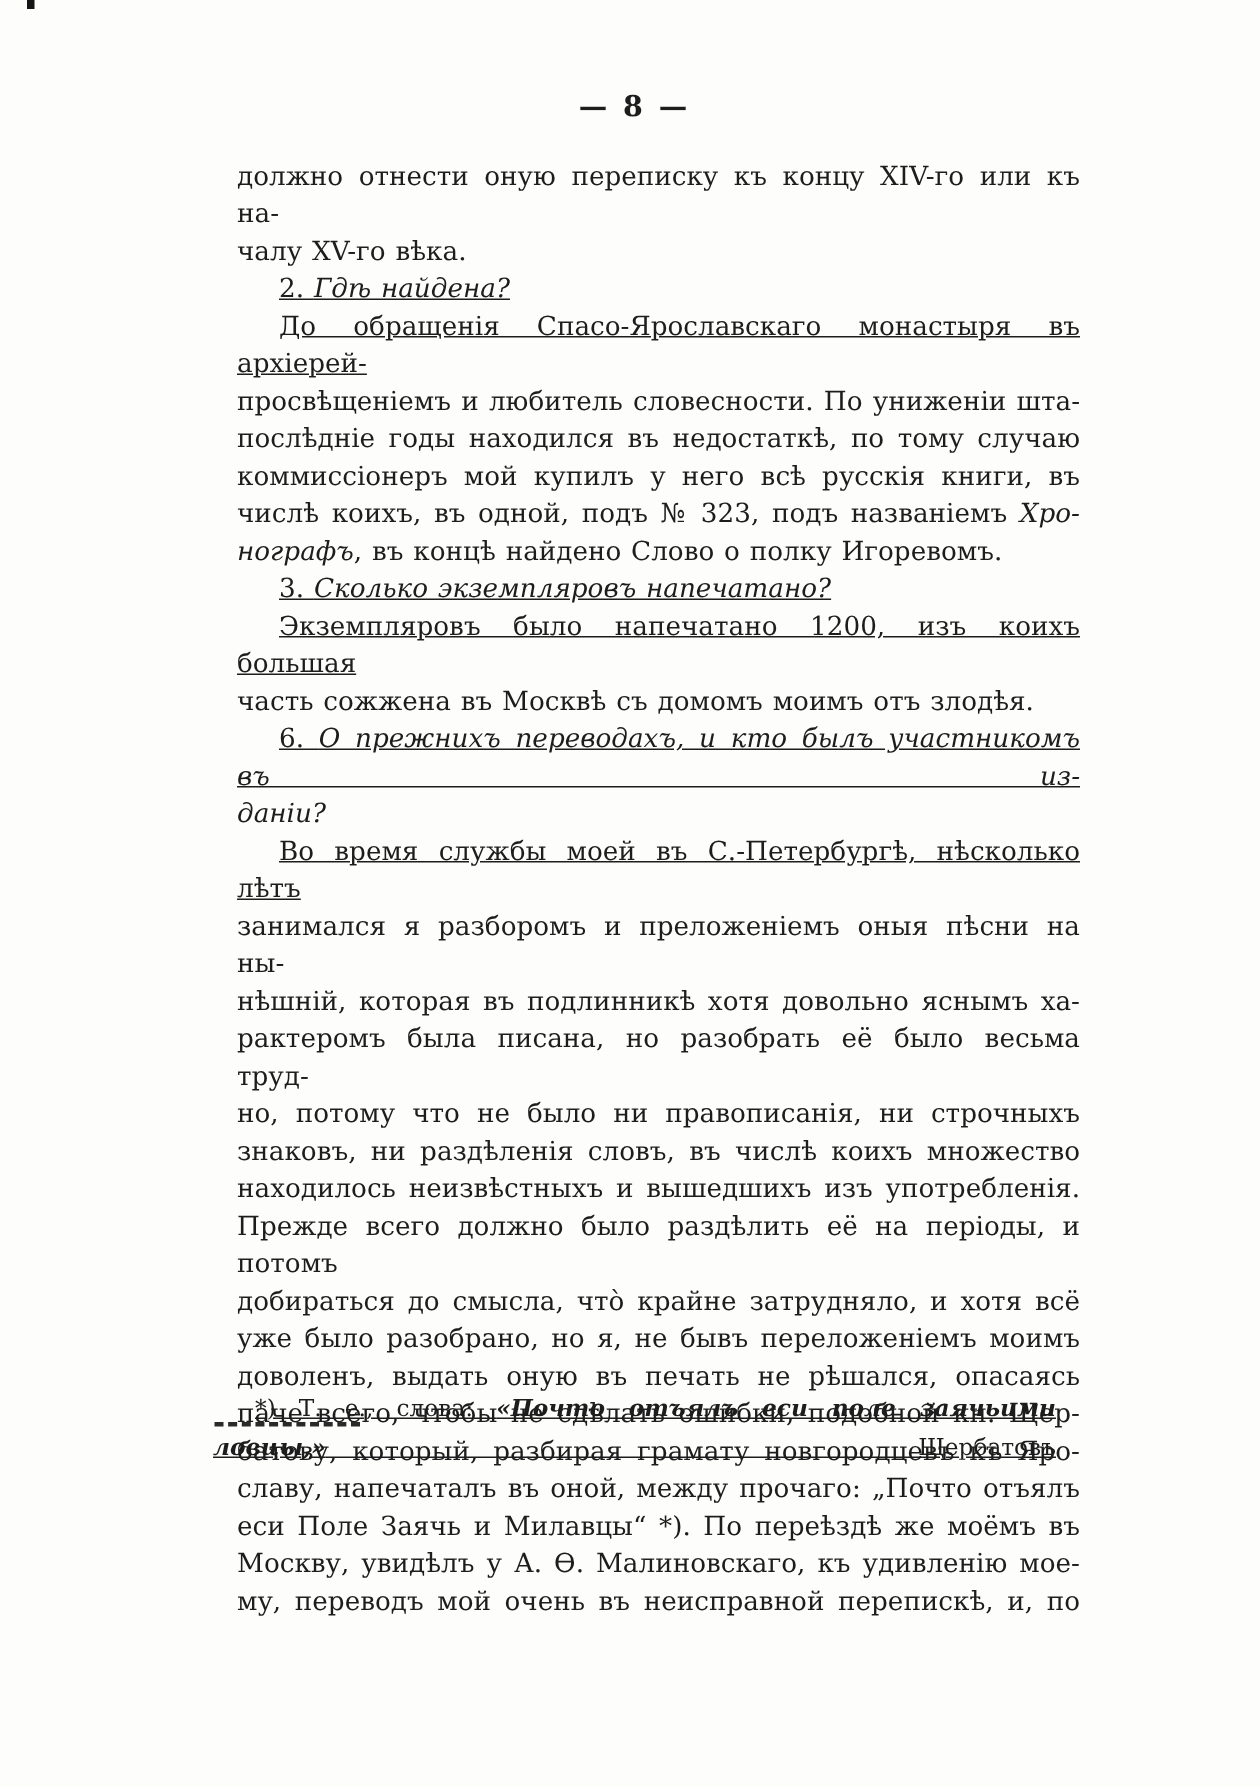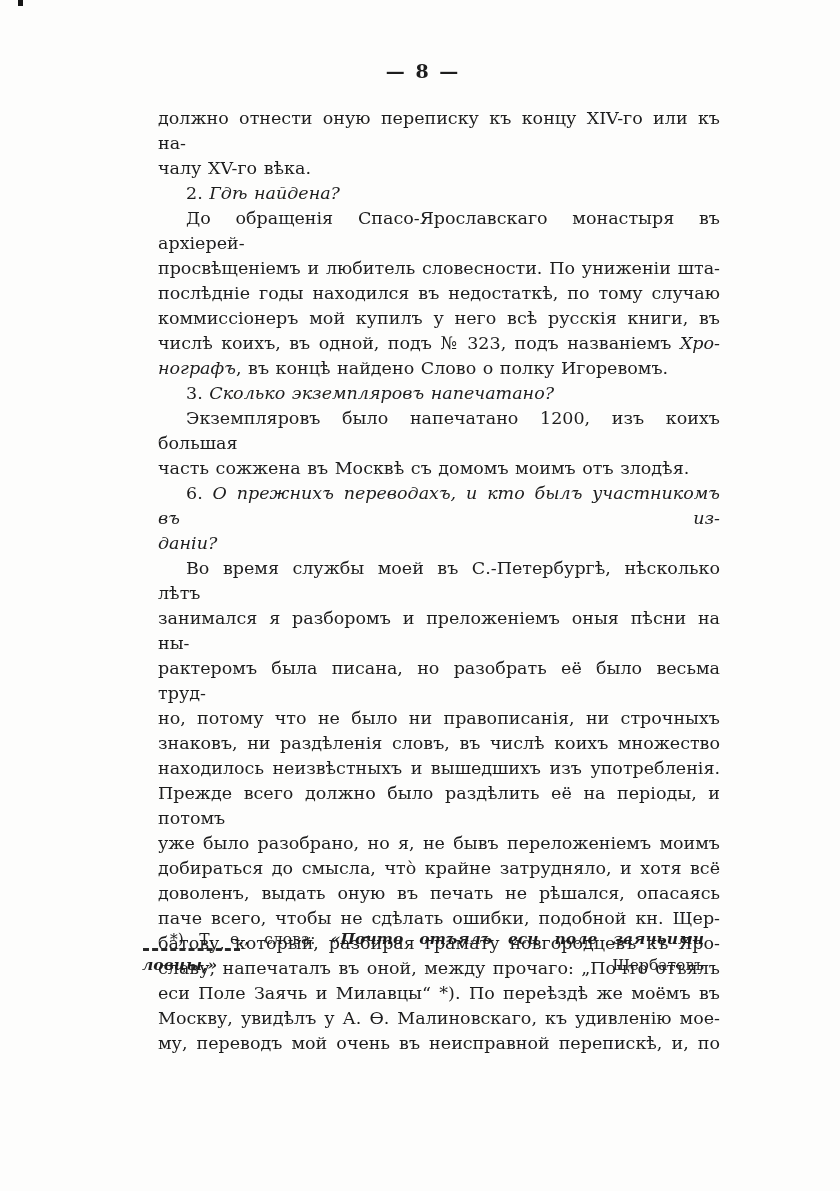--- a/index.html
+++ b/index.html
@@ -55,20 +55,21 @@
   }
   .line {
     text-align: justify;
     text-align-last: justify;
   }
   .line.last {
     text-align-last: left;
   }
   .line.indent {
     text-indent: 28px;
+    text-decoration: underline;
   }
   .seg-i { font-style: italic; }
   .seg-bi { font-style: italic; font-weight: bold; }
   .scan-artifact {
     position: absolute;
     left: 18px;
     top: 0;
     width: 5px;
     height: 6px;
     background: #151515;
@@ -90,27 +91,28 @@
       <div class="line"><span>коммиссіонеръ мой купилъ у него всѣ русскія книги, въ</span></div>
       <div class="line"><span>числѣ коихъ, въ одной, подъ № 323, подъ названіемъ </span><span class="seg-i">Хро-</span></div>
       <div class="line last"><span class="seg-i">нографъ</span><span>, въ концѣ найдено Слово о полку Игоревомъ.</span></div>
       <div class="line last indent"><span>3. </span><span class="seg-i">Сколько экземпляровъ напечатано?</span></div>
       <div class="line indent"><span>Экземпляровъ было напечатано 1200, изъ коихъ большая</span></div>
       <div class="line last"><span>часть сожжена въ Москвѣ съ домомъ моимъ отъ злодѣя.</span></div>
       <div class="line indent"><span>6. </span><span class="seg-i">О прежнихъ переводахъ, и кто былъ участникомъ въ из-</span></div>
       <div class="line last"><span class="seg-i">даніи?</span></div>
       <div class="line indent"><span>Во время службы моей въ С.-Петербургѣ, нѣсколько лѣтъ</span></div>
       <div class="line"><span>занимался я разборомъ и преложеніемъ оныя пѣсни на ны-</span></div>
+      <div class="line"><span>нѣшній, которая въ подлинникѣ хотя довольно яснымъ ха-</span></div>
       <div class="line"><span>рактеромъ была писана, но разобрать её было весьма труд-</span></div>
       <div class="line"><span>но, потому что не было ни правописанія, ни строчныхъ</span></div>
       <div class="line"><span>знаковъ, ни раздѣленія словъ, въ числѣ коихъ множество</span></div>
       <div class="line"><span>находилось неизвѣстныхъ и вышедшихъ изъ употребленія.</span></div>
       <div class="line"><span>Прежде всего должно было раздѣлить её на періоды, и потомъ</span></div>
+      <div class="line"><span>добираться до смысла, чтò крайне затрудняло, и хотя всё</span></div>
       <div class="line"><span>уже было разобрано, но я, не бывъ переложеніемъ моимъ</span></div>
-      <div class="line"><span>добираться до смысла, чтò крайне затрудняло, и хотя всё</span></div>
       <div class="line"><span>доволенъ, выдать оную въ печать не рѣшался, опасаясь</span></div>
       <div class="line"><span>паче всего, чтобы не сдѣлать ошибки, подобной кн. Щер-</span></div>
       <div class="line"><span>батову, который, разбирая грамату новгородцевъ къ Яро-</span></div>
       <div class="line"><span>славу, напечаталъ въ оной, между прочаго: „Почто отъялъ</span></div>
       <div class="line"><span>еси Поле Заячь и Милавцы“ *). По переѣздѣ же моёмъ въ</span></div>
       <div class="line"><span>Москву, увидѣлъ у А. Ѳ. Малиновскаго, къ удивленію мое-</span></div>
       <div class="line"><span>му, переводъ мой очень въ неисправной перепискѣ, и, по</span></div>
     </div>
   <div class="footnote-rule"></div>
   <div class="footnote-text" id="footnote-text">

